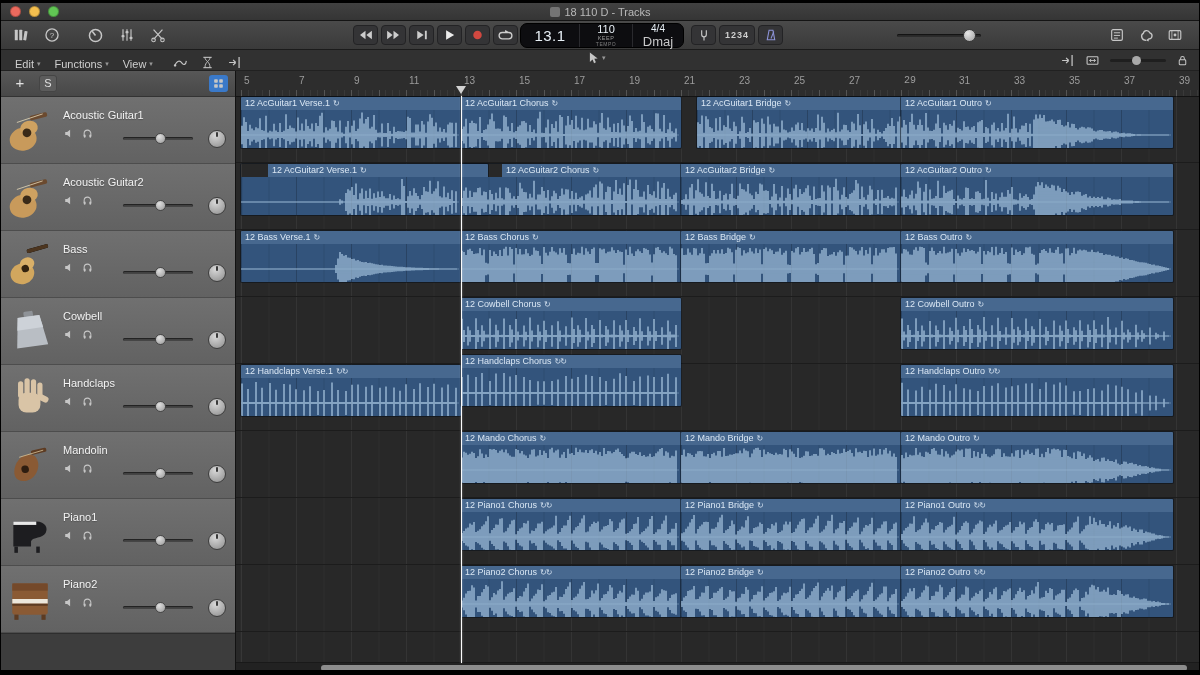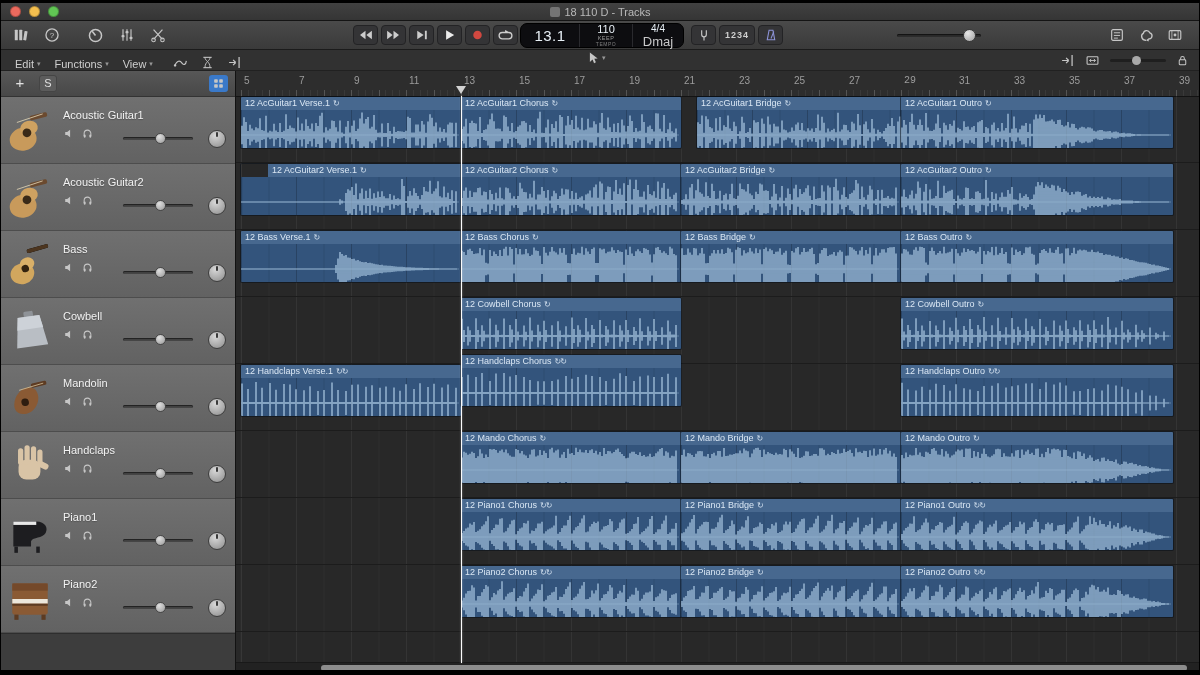--- a/index.html
+++ b/index.html
@@ -476,64 +476,64 @@
             <div class="hslider">
               <div class="hthumbk" style="left: 32px;"></div>
             </div>
             <div class="hknob">
               <div class="tick"></div>
             </div>
           </div>
           <div class="trackrow">
             <div class="iimg">
               <svg width="50" height="48" viewBox="0 0 48 44">
-                <g transform="rotate(-13 24 24)">
-                  <rect x="28" y="9" width="15" height="4" rx="1.5" fill="#5d3b22"></rect>
-                  <path d="M31 15c5 9-3 21-13 21S5 28 11 19c4.5-6.5 14-10 20-4z" fill="#8a5a34"></path>
-                  <circle cx="19" cy="25" r="3.6" fill="#2e1d10"></circle>
-                  <line x1="16" y1="12.5" x2="40" y2="11" stroke="#d8c39a" stroke-width=".7"></line>
-                </g>
-              </svg>
-            </div>
-            <div class="tname">Mandolin</div>
-            <div class="hicons">
-              <span class="tbicon">
-                <svg width="11" height="11" viewBox="0 0 18 18" fill="currentColor">
-                  <path d="M2 6.5h3.2L10 3v12l-4.8-3.5H2z"></path>
-                </svg>
-              </span>
-              <span class="tbicon">
-                <svg width="11" height="11" viewBox="0 0 18 18" fill="currentColor">
-                  <path d="M3.5 12.5V9a5.5 5.5 0 0 1 11 0v3.5" fill="none" stroke="currentColor" stroke-width="1.7"></path>
-                  <rect x="2.8" y="10.8" width="3.2" height="5" rx="1.3"></rect>
-                  <rect x="12" y="10.8" width="3.2" height="5" rx="1.3"></rect>
-                </svg>
-              </span>
-            </div>
-            <div class="hslider">
-              <div class="hthumbk" style="left: 32px;"></div>
-            </div>
-            <div class="hknob">
-              <div class="tick"></div>
-            </div>
-          </div>
-          <div class="trackrow">
-            <div class="iimg">
-              <svg width="50" height="48" viewBox="0 0 48 44">
                 <g fill="#d9c4a6">
                   <rect x="13" y="17" width="21" height="19" rx="7.5"></rect>
                   <rect x="12.5" y="6" width="5" height="16" rx="2.4"></rect>
                   <rect x="18.7" y="3" width="5" height="19" rx="2.4"></rect>
                   <rect x="24.9" y="4" width="5" height="18" rx="2.4"></rect>
                   <rect x="31" y="7" width="5" height="15" rx="2.4"></rect>
                   <rect x="31" y="19" width="11" height="6" rx="2.8" transform="rotate(26 36 22)"></rect>
                 </g>
               </svg>
             </div>
             <div class="tname">Handclaps</div>
+            <div class="hicons">
+              <span class="tbicon">
+                <svg width="11" height="11" viewBox="0 0 18 18" fill="currentColor">
+                  <path d="M2 6.5h3.2L10 3v12l-4.8-3.5H2z"></path>
+                </svg>
+              </span>
+              <span class="tbicon">
+                <svg width="11" height="11" viewBox="0 0 18 18" fill="currentColor">
+                  <path d="M3.5 12.5V9a5.5 5.5 0 0 1 11 0v3.5" fill="none" stroke="currentColor" stroke-width="1.7"></path>
+                  <rect x="2.8" y="10.8" width="3.2" height="5" rx="1.3"></rect>
+                  <rect x="12" y="10.8" width="3.2" height="5" rx="1.3"></rect>
+                </svg>
+              </span>
+            </div>
+            <div class="hslider">
+              <div class="hthumbk" style="left: 32px;"></div>
+            </div>
+            <div class="hknob">
+              <div class="tick"></div>
+            </div>
+          </div>
+          <div class="trackrow">
+            <div class="iimg">
+              <svg width="50" height="48" viewBox="0 0 48 44">
+                <g transform="rotate(-13 24 24)">
+                  <rect x="28" y="9" width="15" height="4" rx="1.5" fill="#5d3b22"></rect>
+                  <path d="M31 15c5 9-3 21-13 21S5 28 11 19c4.5-6.5 14-10 20-4z" fill="#8a5a34"></path>
+                  <circle cx="19" cy="25" r="3.6" fill="#2e1d10"></circle>
+                  <line x1="16" y1="12.5" x2="40" y2="11" stroke="#d8c39a" stroke-width=".7"></line>
+                </g>
+              </svg>
+            </div>
+            <div class="tname">Mandolin</div>
             <div class="hicons">
               <span class="tbicon">
                 <svg width="11" height="11" viewBox="0 0 18 18" fill="currentColor">
                   <path d="M2 6.5h3.2L10 3v12l-4.8-3.5H2z"></path>
                 </svg>
               </span>
               <span class="tbicon">
                 <svg width="11" height="11" viewBox="0 0 18 18" fill="currentColor">
                   <path d="M3.5 12.5V9a5.5 5.5 0 0 1 11 0v3.5" fill="none" stroke="currentColor" stroke-width="1.7"></path>
                   <rect x="2.8" y="10.8" width="3.2" height="5" rx="1.3"></rect>
@@ -694,21 +694,21 @@
               <span>12 AcGuitar2 Verse.1</span>
               <span class="loops">↻</span>
             </div>
             <div class="rbody">
               <svg width="218" height="50" style="position:absolute;left:0;top:0">
                 <line x1="0" y1="25" x2="218" y2="25" stroke="rgba(166,196,223,.4)" stroke-width="1"></line>
                 <path d="M1 24.4V25.6M3 24.4V25.6M5 24.4V25.6M7 24.4V25.6M9 24.4V25.6M11 24.4V25.6M13 24.4V25.6M15 24.4V25.6M17 24.4V25.6M19 24.4V25.6M21 24.4V25.6M23 24.4V25.6M25 24.4V25.6M27 24.4V25.6M29 24.4V25.6M31 24.4V25.6M33 24.4V25.6M35 24.4V25.6M37 24.4V25.6M39 24.4V25.6M41 24.4V25.6M43 24.4V25.6M45 24.4V25.6M47 24.4V25.6M49 24.4V25.6M51 24.4V25.6M53 24.4V25.6M55 24.4V25.6M57 24.4V25.6M59 24.4V25.6M61 24.4V25.6M63 24.4V25.6M65 24.4V25.6M67 24.4V25.6M69 24.4V25.6M71 24.4V25.6M73 24.4V25.6M75 24.4V25.6M77 24.4V25.6M79 24.4V25.6M81 24.4V25.6M83 24.4V25.6M85 24.4V25.6M87 24.4V25.6M89 24.4V25.6M91 24.4V25.6M93 24.4V25.6M95 24.4V25.6M97 24.4V25.6M99 22.3V27.7M101 23.4V26.6M103 24.4V25.6M105 16.1V33.9M107 12.2V37.8M109 13.5V36.5M111 10.1V39.9M113 17.9V32.1M115 6.4V43.6M117 22.2V27.8M119 16.2V33.8M121 11.6V38.4M123 21.8V28.2M125 13.7V36.3M127 20.9V29.1M129 11.5V38.5M131 21.8V28.2M133 16.3V33.7M135 20.7V29.3M137 14.4V35.6M139 19.9V30.1M141 14.3V35.7M143 19.2V30.8M145 21.2V28.8M147 21.3V28.7M149 17.1V32.9M151 22.7V27.3M153 18.4V31.6M155 22.0V28.0M157 21.3V28.7M159 22.3V27.7M161 2.1V47.9M163 8.9V41.1M165 23.9V26.1M167 19.3V30.7M169 14.1V35.9M171 18.6V31.4M173 11.3V38.7M175 15.9V34.1M177 18.9V31.1M179 22.2V27.8M181 18.1V31.9M183 10.1V39.9M185 14.2V35.8M187 14.8V35.2M189 3.8V46.2M191 16.7V33.3M193 14.3V35.7M195 11.4V38.6M197 4.3V45.7M199 19.3V30.7M201 20.4V29.6M203 9.4V40.6M205 20.2V29.8M207 15.7V34.3M209 21.9V28.1M211 13.2V36.8M213 24.0V26.0M215 14.3V35.7" stroke="#A6C4DF" stroke-width="1.3" fill="none"></path>
               </svg>
             </div>
           </div>
-          <div class="region" style="left: 225px; top: 68px; width: 220px;">
+          <div class="region" style="left: 225px; top: 68px; width: 220px; padding-left: 41px;">
             <div class="rtitle">
               <span>12 AcGuitar2 Chorus</span>
               <span class="loops">↻</span>
             </div>
             <div class="rbody">
               <svg width="218" height="50" style="position:absolute;left:0;top:0">
                 <line x1="0" y1="25" x2="218" y2="25" stroke="rgba(166,196,223,.4)" stroke-width="1"></line>
                 <path d="M1 21.0V29.0M3 13.7V36.3M5 10.6V39.4M7 20.7V29.3M9 13.8V36.2M11 20.1V29.9M13 15.2V34.8M15 15.2V34.8M17 10.9V39.1M19 10.5V39.5M21 18.3V31.7M23 14.4V35.6M25 14.9V35.1M27 22.5V27.5M29 13.0V37.0M31 17.1V32.9M33 22.7V27.3M35 15.8V34.2M37 21.3V28.7M39 10.5V39.5M41 21.2V28.8M43 22.6V27.4M45 10.4V39.6M47 11.3V38.7M49 15.7V34.3M51 21.4V28.6M53 19.3V30.7M55 22.1V27.9M57 19.0V31.0M59 5.8V44.2M61 11.5V38.5M63 15.1V34.9M65 15.2V34.8M67 21.4V28.6M69 16.8V33.2M71 20.5V29.5M73 3.7V46.3M75 22.5V27.5M77 17.6V32.4M79 17.6V32.4M81 9.9V40.1M83 13.9V36.1M85 20.7V29.3M87 12.9V37.1M89 23.4V26.6M91 19.3V30.7M93 13.8V36.2M95 16.3V33.7M97 21.9V28.1M99 19.1V30.9M101 11.6V38.4M103 17.5V32.5M105 12.2V37.8M107 12.5V37.5M109 21.8V28.2M111 14.0V36.0M113 22.2V27.8M115 15.8V34.2M117 21.9V28.1M119 20.6V29.4M121 19.2V30.8M123 23.2V26.8M125 17.4V32.6M127 16.6V33.4M129 13.4V36.6M131 20.5V29.5M133 10.3V39.7M135 7.5V42.5M137 20.8V29.2M139 4.5V45.5M141 6.4V43.6M143 22.4V27.6M145 14.9V35.1M147 9.4V40.6M149 9.9V40.1M151 23.1V26.9M153 14.4V35.6M155 3.0V47.0M157 17.0V33.0M159 11.4V38.6M161 17.7V32.3M163 6.2V43.8M165 24.1V25.9M167 8.1V41.9M169 2.6V47.4M171 22.4V27.6M173 12.1V37.9M175 2.7V47.3M177 12.9V37.1M179 19.7V30.3M181 19.7V30.3M183 14.6V35.4M185 22.5V27.5M187 7.9V42.1M189 17.1V32.9M191 18.3V31.7M193 14.2V35.8M195 20.7V29.3M197 4.6V45.4M199 22.0V28.0M201 10.8V39.2M203 5.9V44.1M205 22.0V28.0M207 11.8V38.2M209 19.8V30.2M211 21.9V28.1M213 17.8V32.2M215 15.8V34.2" stroke="#A6C4DF" stroke-width="1.3" fill="none"></path>
               </svg>
             </div>

